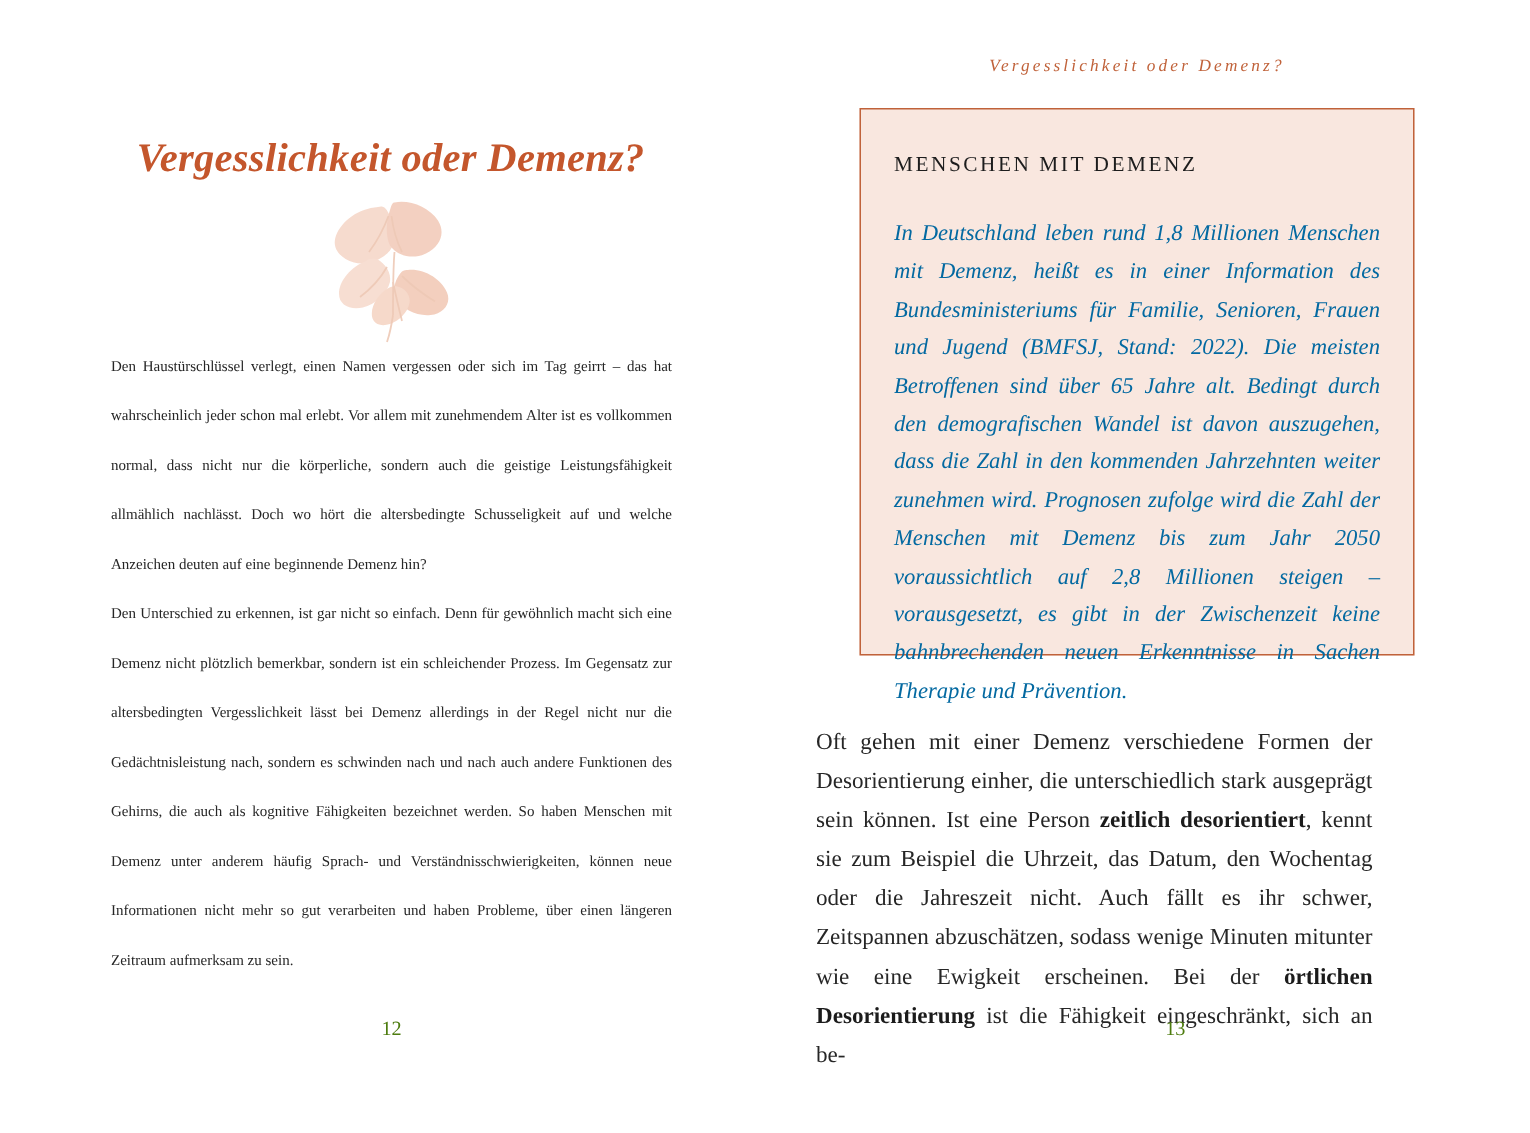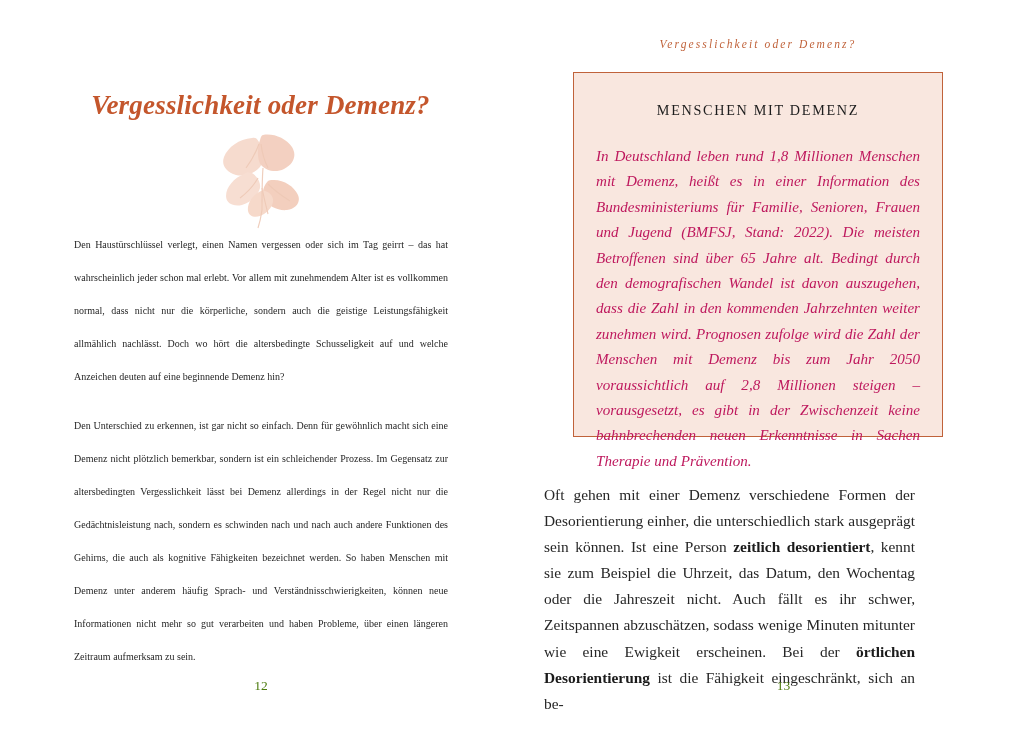--- a/index.html
+++ b/index.html
@@ -87,52 +87,52 @@
     width: 374px;
   }
   .col-right-lower {
     top: 482px;
     left: 544px;
     width: 371px;
     font-size: 15.4px;
     line-height: 26.1px;
   }
   .column p { margin: 0; }
-  .column p + p { margin-top: 16px; }
+  .column p + p { margin-top: 0; }
   .column p:last-child { text-align: justify; }
   .nolast { text-align-last: left; }
 
   
   .infobox {
     position: absolute;
     top: 72px;
     left: 573px;
     width: 370px;
     height: 365px;
     box-sizing: border-box;
     background: #f9e7df;
     border: 1.6px solid #c0623a;
     padding: 26px 22px 18px 22px;
   }
   .infobox-title {
-    text-align: center;
+    text-align: left;
     font-size: 14.2px;
     letter-spacing: 1.7px;
     line-height: 23px;
     color: #1d1d1d;
     font-weight: 400;
     margin-bottom: 22px;
   }
   .infobox-title .line { display: block; }
   .infobox-body {
     font-style: italic;
     font-size: 15.1px;
     line-height: 25.4px;
     text-align: justify;
-    color: #be185d;
+    color: #0369a1;
   }
   .infobox-body p { margin: 0; }
 
   
   .folio {
     position: absolute;
     top: 678px;
     font-size: 13.5px;
     color: #4d7c0f;
     text-align: center;

